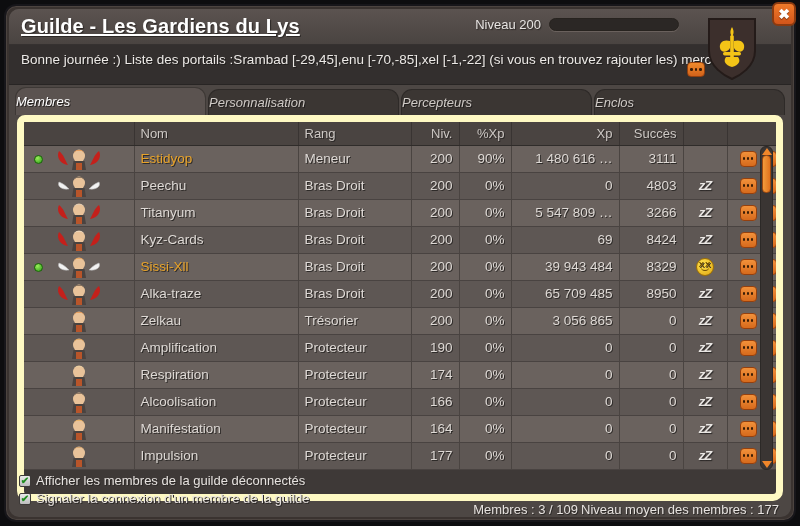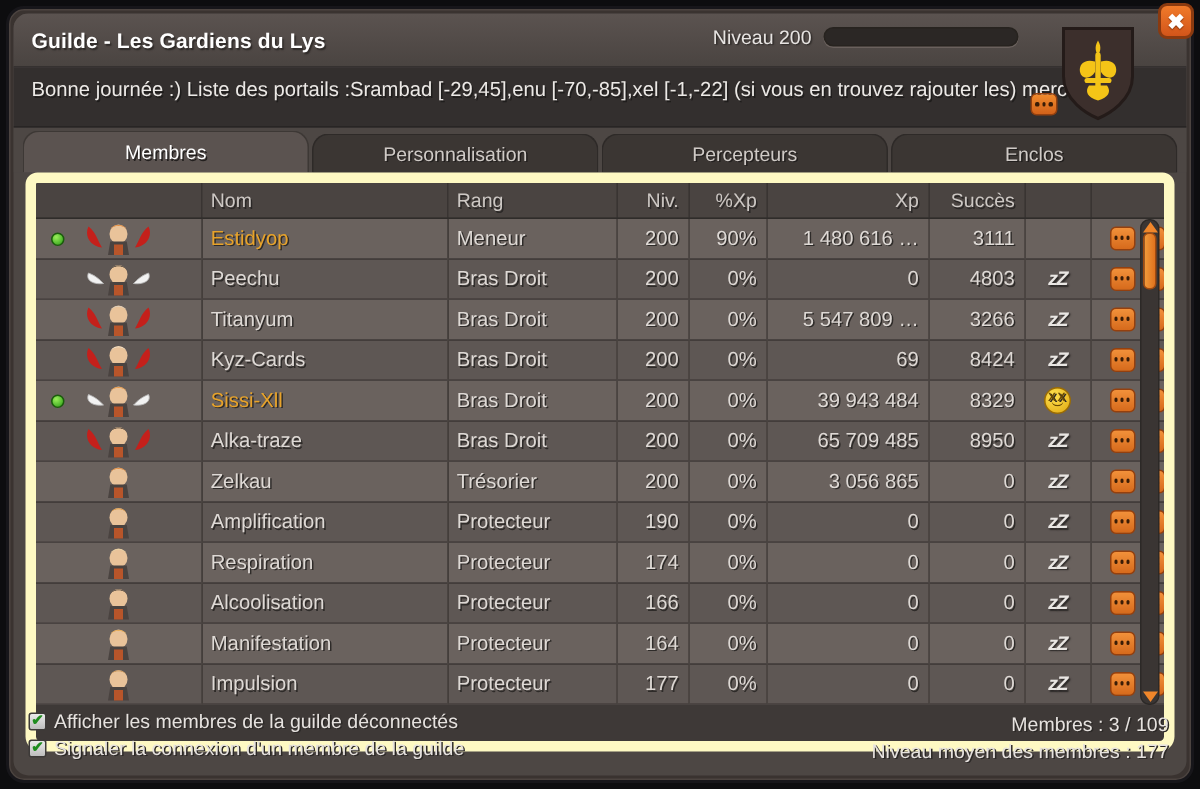--- a/index.html
+++ b/index.html
@@ -43,24 +43,25 @@
   
   #titlebar {
     position: relative;
     height: 36px;
     background: linear-gradient(#5b5350, #4a4441);
     border-bottom: 1px solid #353130;
     display: flex; align-items: center;
     padding: 0 12px;
   }
   #guild-title {
-    font-size: 14px; font-weight: bold; color: #ffffff;
+    font-size: 20px; font-weight: bold; color: #ffffff;
     letter-spacing: .1px;
     text-shadow: 1px 1px 1px #2c2826;
     white-space: nowrap;
+    text-decoration: underline;
   }
   #level-wrap {
     position: absolute; right: 112px; top: 8px;
     display: flex; align-items: center; gap: 8px;
   }
   #level-label {
     font-size: 13px; color: #e7e4e2; text-shadow: 1px 1px 1px #2c2826;
     white-space: nowrap;
   }
   #level-bar {
@@ -113,23 +114,24 @@
   }
   .tab {
     flex: 1;
     height: 26px;
     background: #3b3633;
     border: 1px solid #2e2a28;
     border-bottom: none;
     border-radius: 11px 11px 0 0;
     color: #cfcac6;
     font-size: 13px;
-    display: flex; align-items: center; justify-content: center;
+    display: flex; align-items: center; 
     cursor: pointer;
     text-shadow: 1px 1px 0 #221f1e;
+    font-style: italic;
   }
   .tab.active {
     background: #5b5350;
     color: #ffffff;
     height: 28px;
     border-color: #3d3835;
   }
 
   
   #panel {
@@ -236,21 +238,21 @@
   }
 
   
   #footer {
     position: absolute; left: 0; right: 0; bottom: 0;
     height: 48px;
     padding: 4px 12px 0 10px;
     display: flex; justify-content: space-between;
   }
   .fcol-left { display: flex; flex-direction: column; gap: 3px; }
-  .fcol-right { display: flex; flex-direction: column; gap: 3px;
+  .fcol-right { display: flex; flex-direction: row; gap: 3px;
                 align-items: flex-end; justify-content: flex-start; padding-top: 2px;}
   .chk-row { display: flex; align-items: center; gap: 5px; cursor: pointer; }
   .chk {
     width: 12px; height: 12px; border-radius: 2px;
     background: linear-gradient(#eaeaea,#bdbdbd);
     border: 1px solid #3d3a38;
     display: flex; align-items: center; justify-content: center;
     font-size: 10px; color: #1f8c1f; font-weight: bold; line-height: 1;
   }
   .chk-label { font-size: 13px; color: #e6e2df; text-shadow: 1px 1px 0 #2c2927; }

